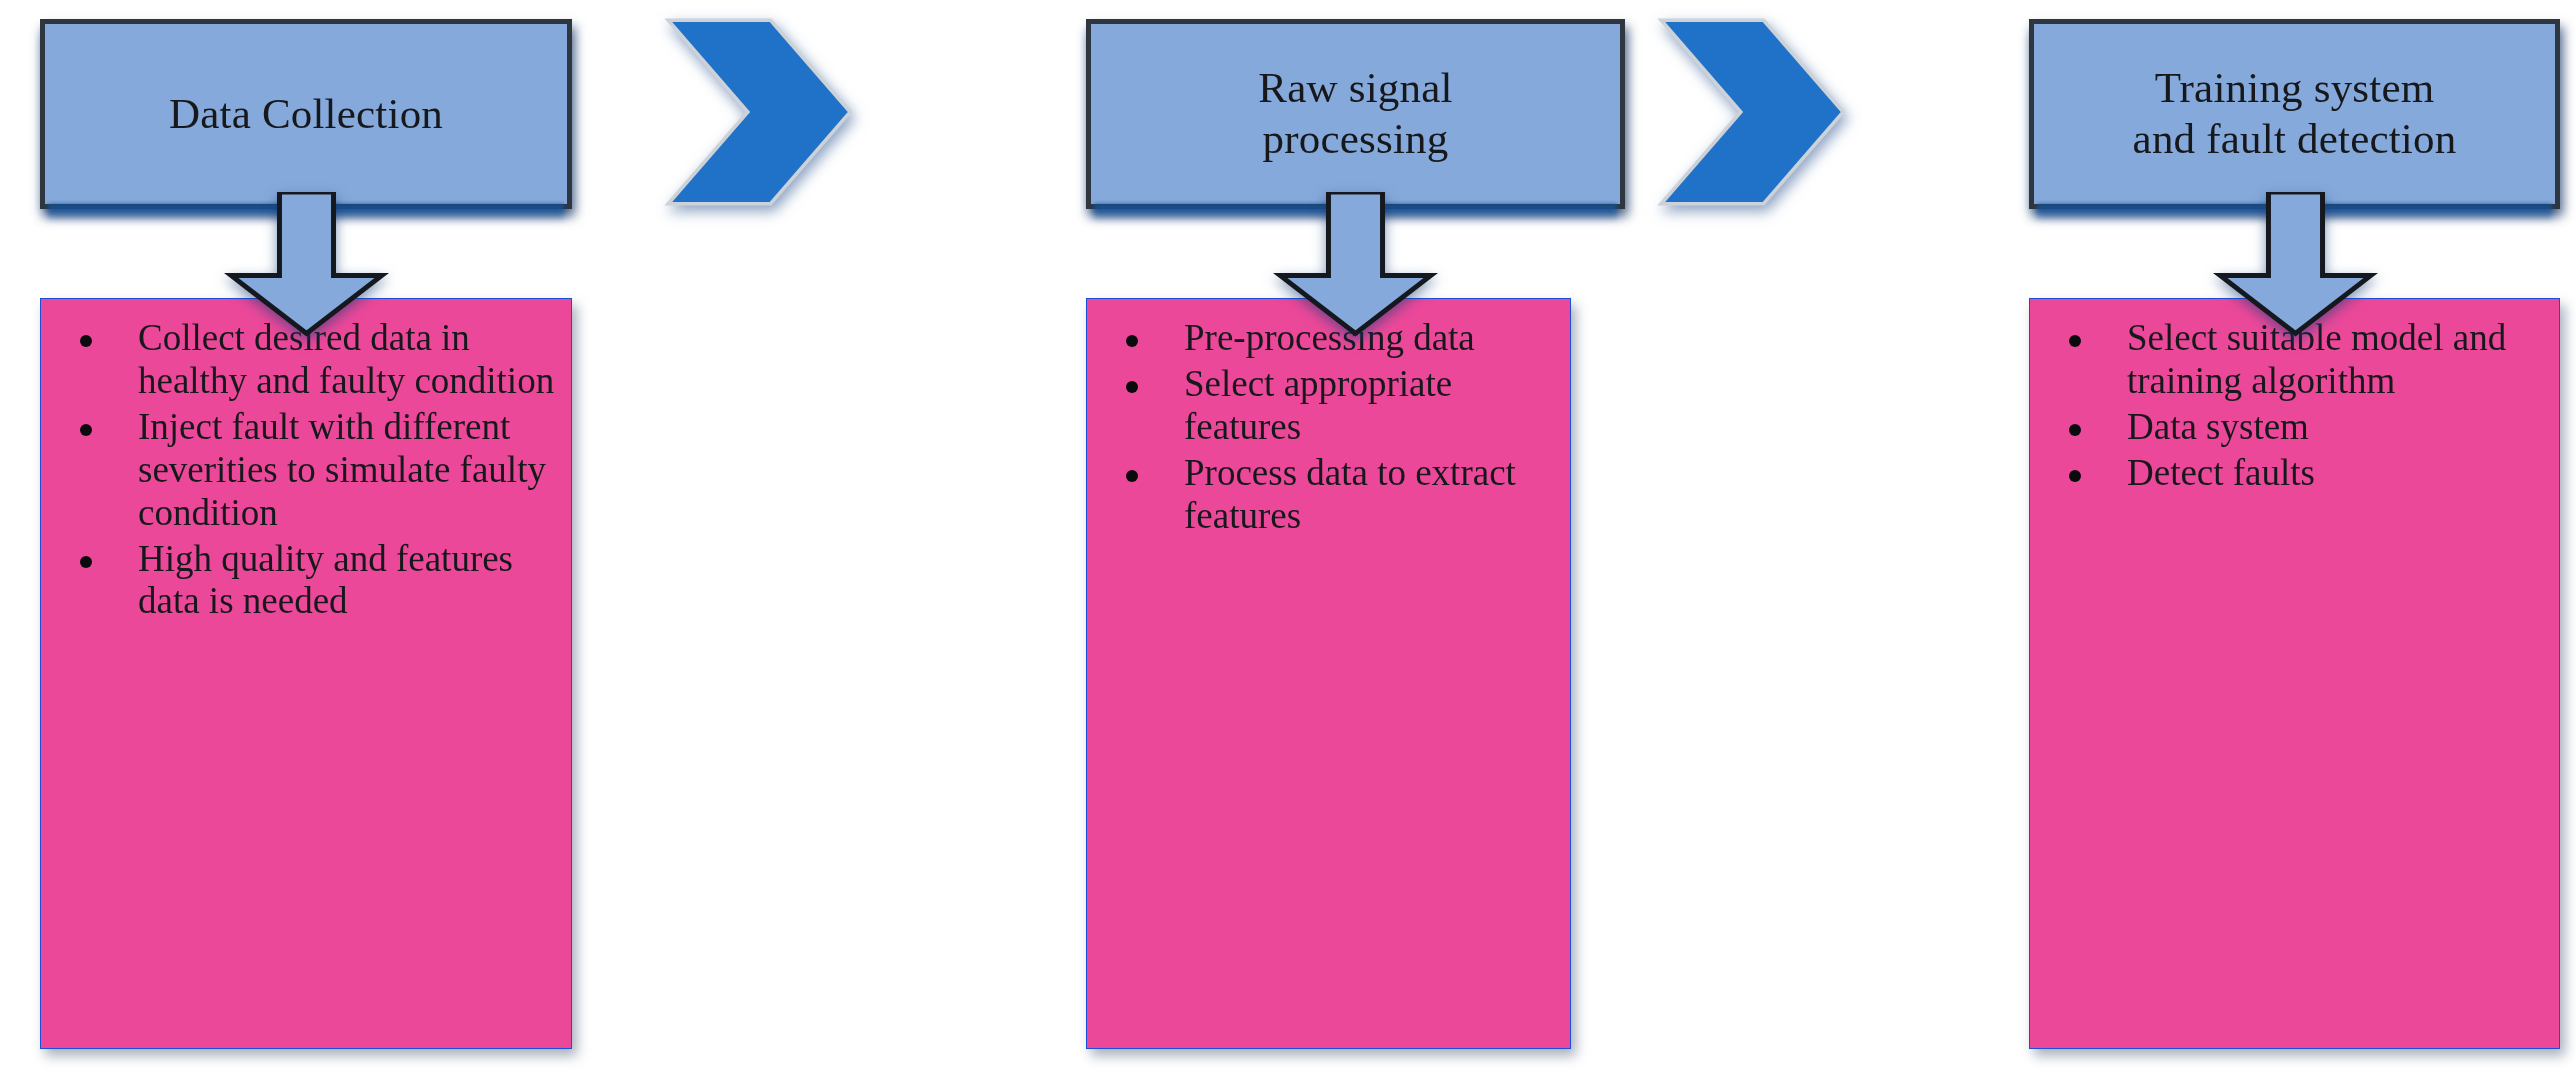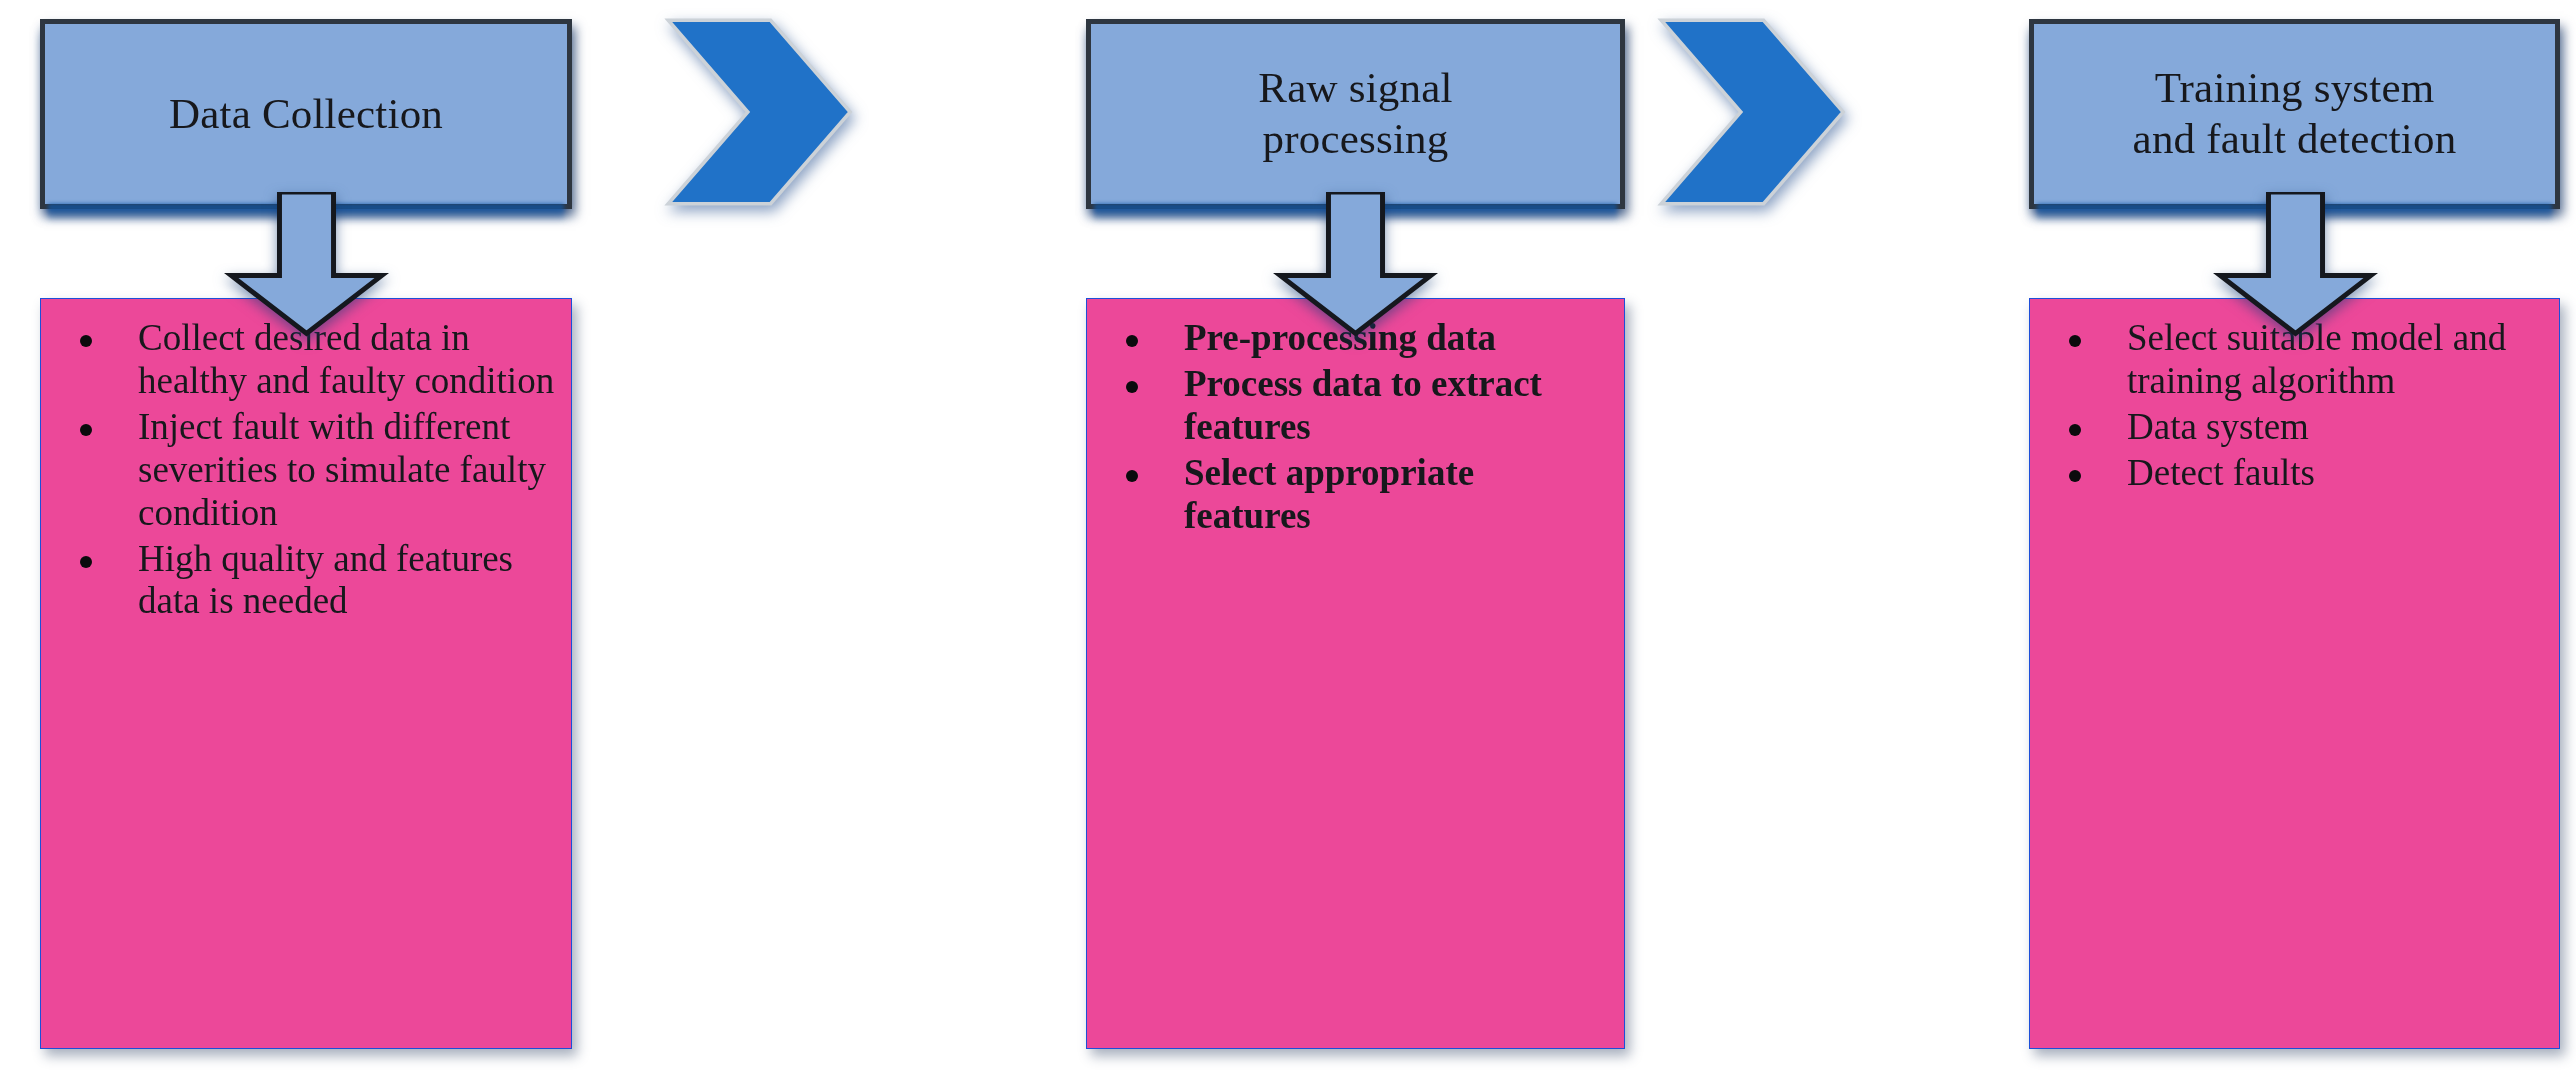--- a/index.html
+++ b/index.html
@@ -168,25 +168,25 @@
       <div class="header-title">Raw signal
 processing</div>
     </div>
 
     <div class="down-arrow" style="left:187px;">
       <svg viewBox="0 0 232 205" preserveAspectRatio="none">
         <path d="M78,0 L78,118 L10,118 L116,200 L222,118 L154,118 L154,0 Z" fill="#85A9DA" stroke="#15181E" stroke-width="7" stroke-linejoin="miter"></path>
       </svg>
     </div>
 
-    <div class="list-box" style="width:539px;font-weight:bold;">
+    <div class="list-box" style="width:485px;">
       <ul class="bullets">
         <li>Pre-processing data</li>
+        <li>Select appropriate features</li>
         <li>Process data to extract features</li>
-        <li>Select appropriate features</li>
       </ul>
     </div>
   </div>
 
   <div class="chevron" style="left:1649px;">
     <svg viewBox="0 0 266 270" preserveAspectRatio="none">
       <path d="M6,6 L150,6 L262,135 L150,264 L6,264 L118,135 Z" fill="#2072C8" stroke="#CCD2D8" stroke-width="5" stroke-linejoin="miter"></path>
     </svg>
   </div>
 

